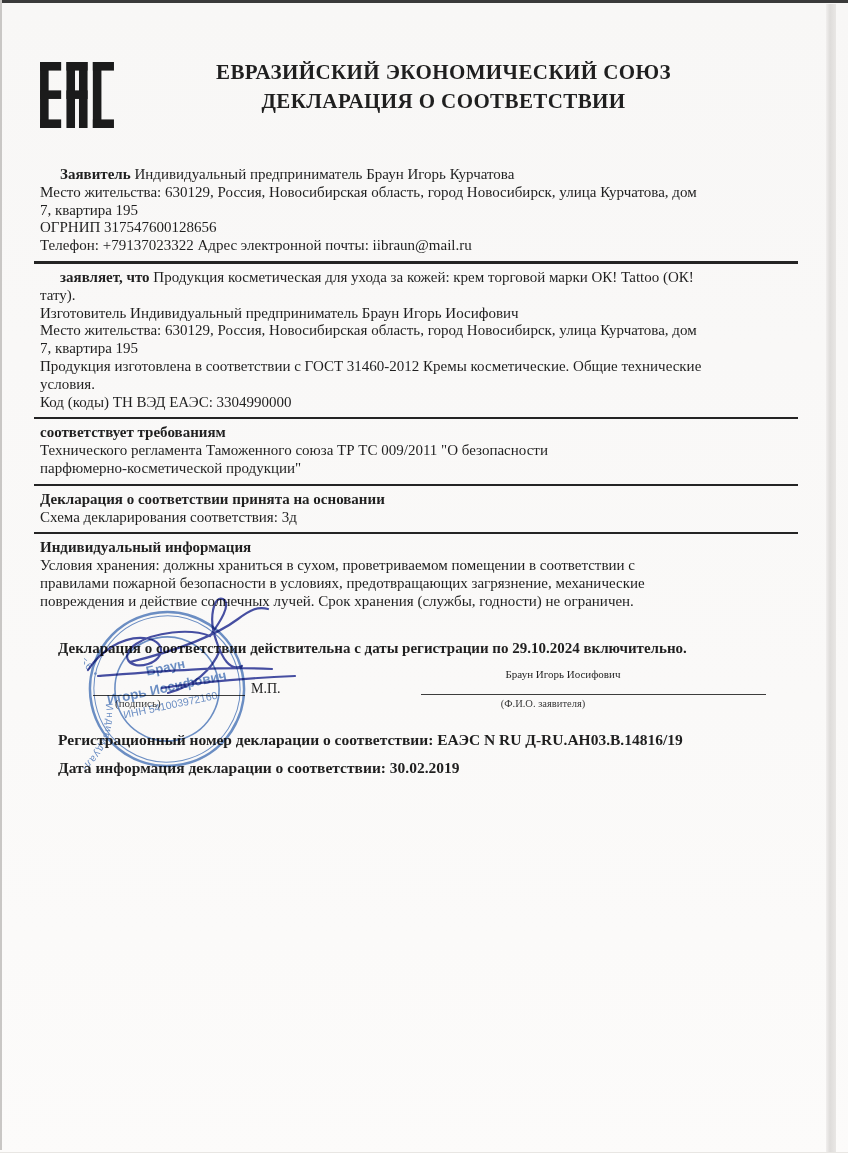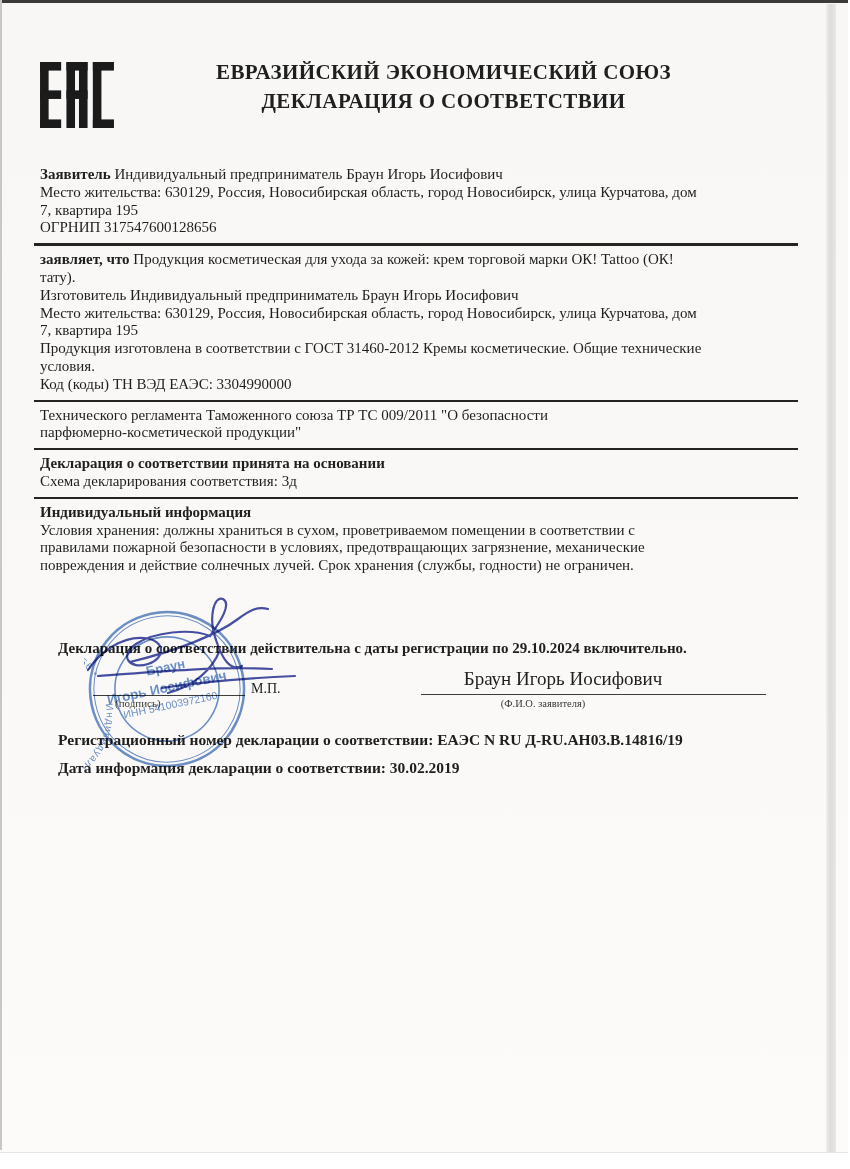--- a/index.html
+++ b/index.html
@@ -12,31 +12,31 @@
   .edge-left{position:absolute;top:0;left:0;width:2px;height:1150px;background:#c9c7c5;}
   .edge-right{position:absolute;top:4px;left:826px;width:10px;height:1148px;
     background:linear-gradient(90deg,#f1efee, #dedcda 40%, #e9e7e5);}
   .edge-bottom{position:absolute;left:0;top:1152px;width:100%;height:17px;background:#ffffff;border-top:1px solid #e8e6e3;}
   .content{position:relative;padding:50px 55px 0 40px;}
   .header{display:flex;align-items:flex-start;}
   .logo{width:74px;height:66px;margin-top:12px;flex:0 0 auto;}
   .titles{flex:1;text-align:center;padding:8px 30px 0 10px;font-weight:bold;font-size:21px;line-height:29px;letter-spacing:.4px;}
   .sec{padding:2px 0 4px;}
   .sec p{margin:0;font-size:15px;line-height:17.8px;white-space:pre-line;}
-  .lbl{font-weight:bold;}
+  .lbl{font-weight:bold;margin-left:20px;}
   .sec p.bold{font-weight:bold;}
   .sep{border-top:2px solid #242424;margin:2px -5px 3px -6px;}
   .sep-thick{border-top-width:3px;}
   .applicant{margin-top:36px;}
   .abs{position:absolute;margin:18px;}
   .validity{left:40px;top:622px;font-weight:bold;font-size:15px;width:740px;}
   .sign-line{left:75px;top:677px;width:152px;border-top:1.5px solid #3d3d3d;height:0;}
   .sign-caption{left:97px;top:679px;font-size:11px;color:#383838;text-align:center;}
   .mp{left:233px;top:663px;font-size:14px;}
-  .fio-name{left:405px;top:650px;width:280px;text-align:center;font-size:19px;}
+  .fio-name{left:405px;top:650px;width:280px;text-align:center;font-size:11px;}
   .fio-line{left:403px;top:676px;width:345px;border-top:1.5px solid #3d3d3d;height:0;}
   .fio-caption{left:395px;top:680px;width:260px;text-align:center;font-size:10.5px;color:#383838;}
   .reg-number{left:40px;top:713px;font-weight:bold;font-size:15.5px;}
   .reg-date{left:40px;top:741px;font-weight:bold;font-size:15.5px;}
   .stamp-svg{position:absolute;left:84px;top:606px;width:166px;height:166px;opacity:.82;mix-blend-mode:multiply;}
   .stamp-svg text{font-family:"Liberation Sans","DejaVu Sans",sans-serif;}
   .sig-svg{position:absolute;left:70px;top:592px;width:360px;height:115px;opacity:.9;mix-blend-mode:multiply;}
 </style>
 </head>
 <body>
@@ -64,42 +64,44 @@
           <rect x="80" y="87" width="32" height="13"></rect>
         </g>
       </svg>
       <div class="titles">
         <div>ЕВРАЗИЙСКИЙ ЭКОНОМИЧЕСКИЙ СОЮЗ</div>
         <div>ДЕКЛАРАЦИЯ О СООТВЕТСТВИИ</div>
       </div>
     </div>
 
     <div class="sec applicant">
-      <p><b class="lbl">Заявитель</b><span> Индивидуальный предприниматель Браун Игорь Иосифович</span></p>
+      <p><b class="lbl">Заявитель</b><span> Индивидуальный предприниматель Браун Игорь Курчатова</span></p>
       <p>Место жительства: 630129, Россия, Новосибирская область, город Новосибирск, улица Курчатова, дом
 7, квартира 195</p>
       <p>ОГРНИП 317547600128656</p>
+      <p>Телефон: +79137023322 Адрес электронной почты: iibraun@mail.ru</p>
     </div>
 
     <div class="sep sep-thick"></div>
 
     <div class="sec">
       <p><b class="lbl">заявляет, что</b><span> Продукция косметическая для ухода за кожей: крем торговой марки ОК! Tattoo (ОК!
 тату).</span></p>
       <p>Изготовитель Индивидуальный предприниматель Браун Игорь Иосифович</p>
       <p>Место жительства: 630129, Россия, Новосибирская область, город Новосибирск, улица Курчатова, дом
 7, квартира 195</p>
       <p>Продукция изготовлена в соответствии с ГОСТ 31460-2012 Кремы косметические. Общие технические
 условия.</p>
       <p>Код (коды) ТН ВЭД ЕАЭС: 3304990000</p>
     </div>
 
     <div class="sep"></div>
 
     <div class="sec">
+      <p class="bold">соответствует требованиям</p>
       <p>Технического регламента Таможенного союза ТР ТС 009/2011 "О безопасности
 парфюмерно-косметической продукции"</p>
     </div>
 
     <div class="sep"></div>
 
     <div class="sec">
       <p class="bold">Декларация о соответствии принята на основании</p>
       <p>Схема декларирования соответствия: 3д</p>
     </div>

